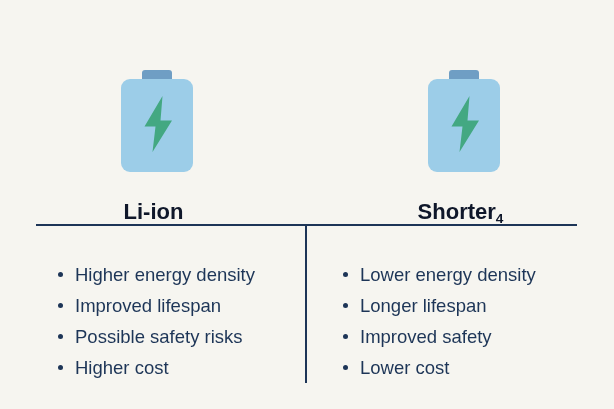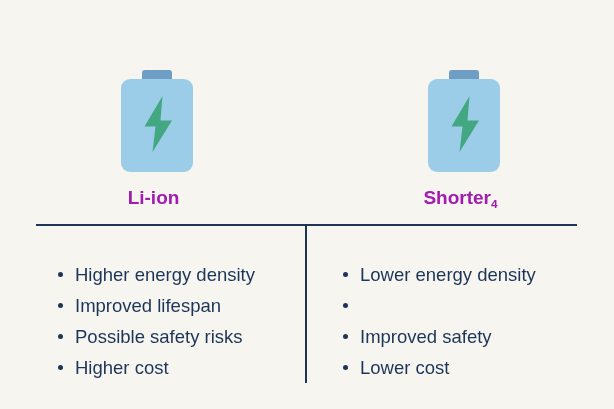--- a/index.html
+++ b/index.html
@@ -92,24 +92,24 @@
     position: absolute;
     top: 26px;
     left: 18px;
     width: 38px;
     height: 56px;
   }
 
   
   .sub-title {
     text-align: center;
-    font-size: 19px;
-    font-weight: bold;
-    color: #a21caf;
-    margin-top: 6px;
+    font-size: 22px;
+    font-weight: bold;
+    color: #0f172a;
+    margin-top: 18px;
     line-height: 1.1;
     white-space: nowrap;
   }
   .sub-title sub {
     font-size: 0.62em;
     vertical-align: baseline;
     position: relative;
     top: 4px;
     font-weight: bold;
   }
@@ -203,18 +203,18 @@
 
   <ul class="bullets bullets-left">
     <li><span class="dot"></span><span>Higher energy density</span></li>
     <li><span class="dot"></span><span>Improved lifespan</span></li>
     <li><span class="dot"></span><span>Possible safety risks</span></li>
     <li><span class="dot"></span><span>Higher cost</span></li>
   </ul>
 
   <ul class="bullets bullets-right">
     <li><span class="dot"></span><span>Lower energy density</span></li>
-    <li><span class="dot"></span></li>
+    <li><span class="dot"></span><span>Longer lifespan</span></li>
     <li><span class="dot"></span><span>Improved safety</span></li>
     <li><span class="dot"></span><span>Lower cost</span></li>
   </ul>
 
 </div>
 
 </body></html>

